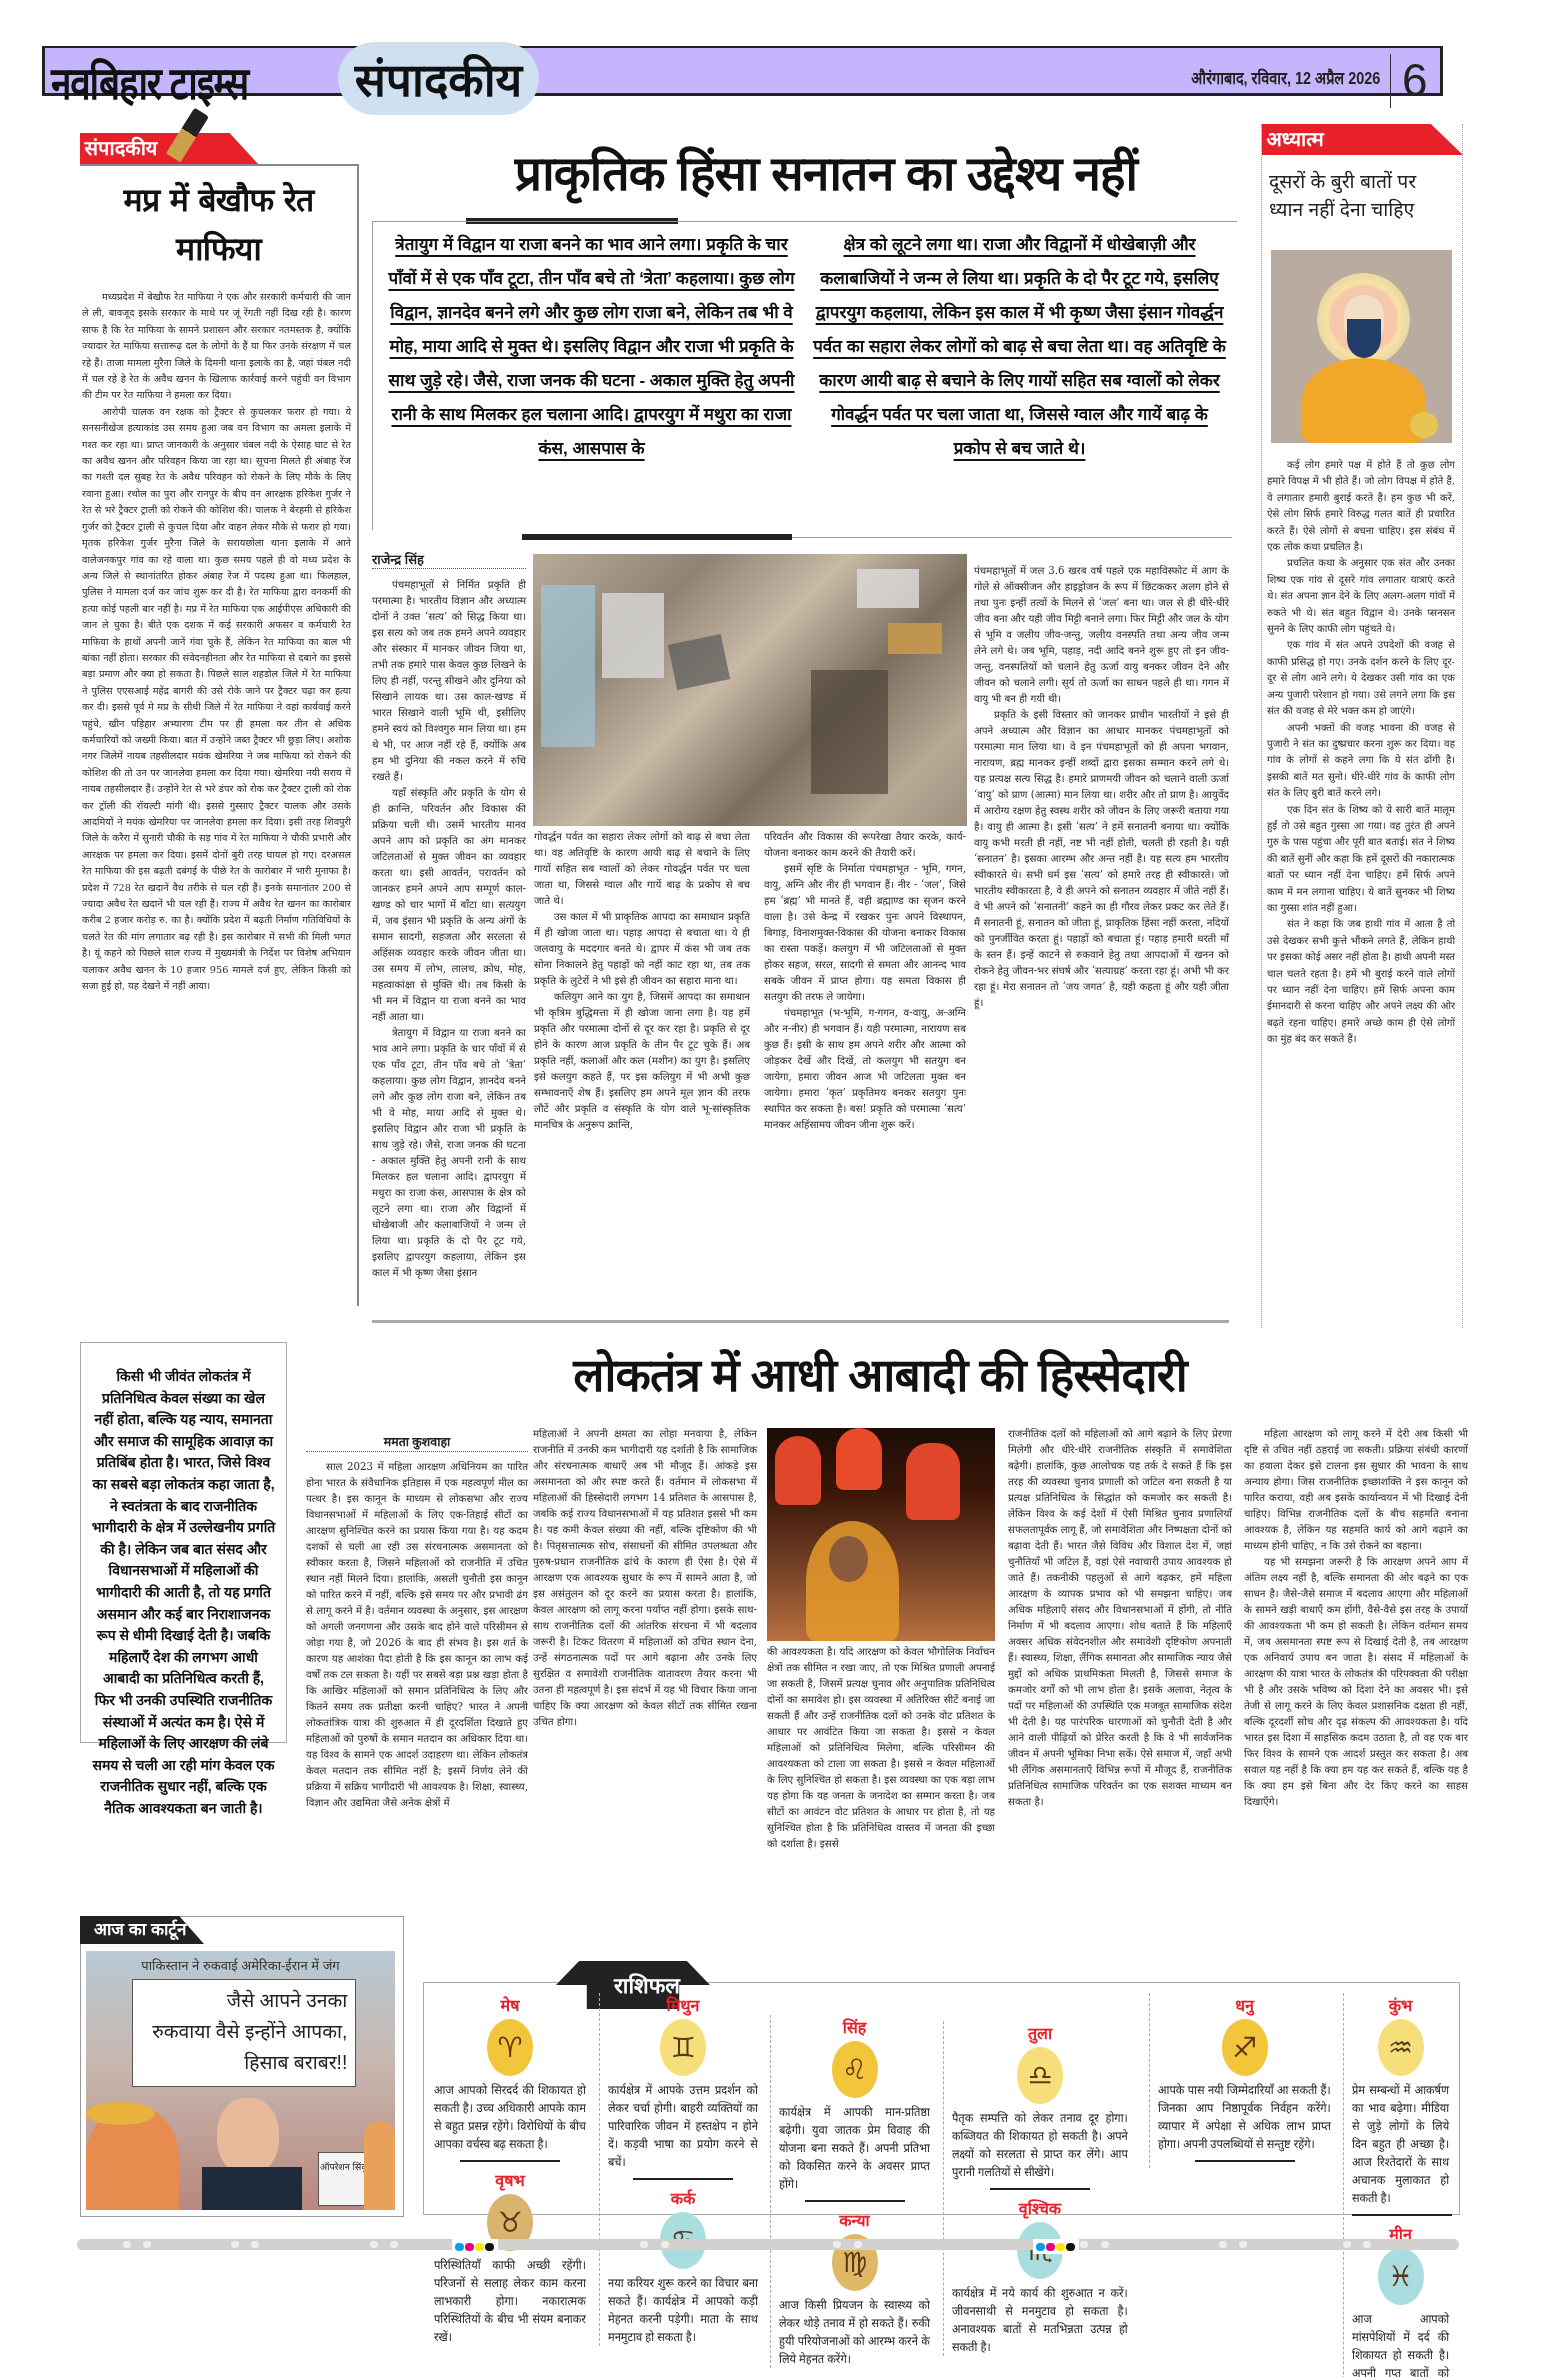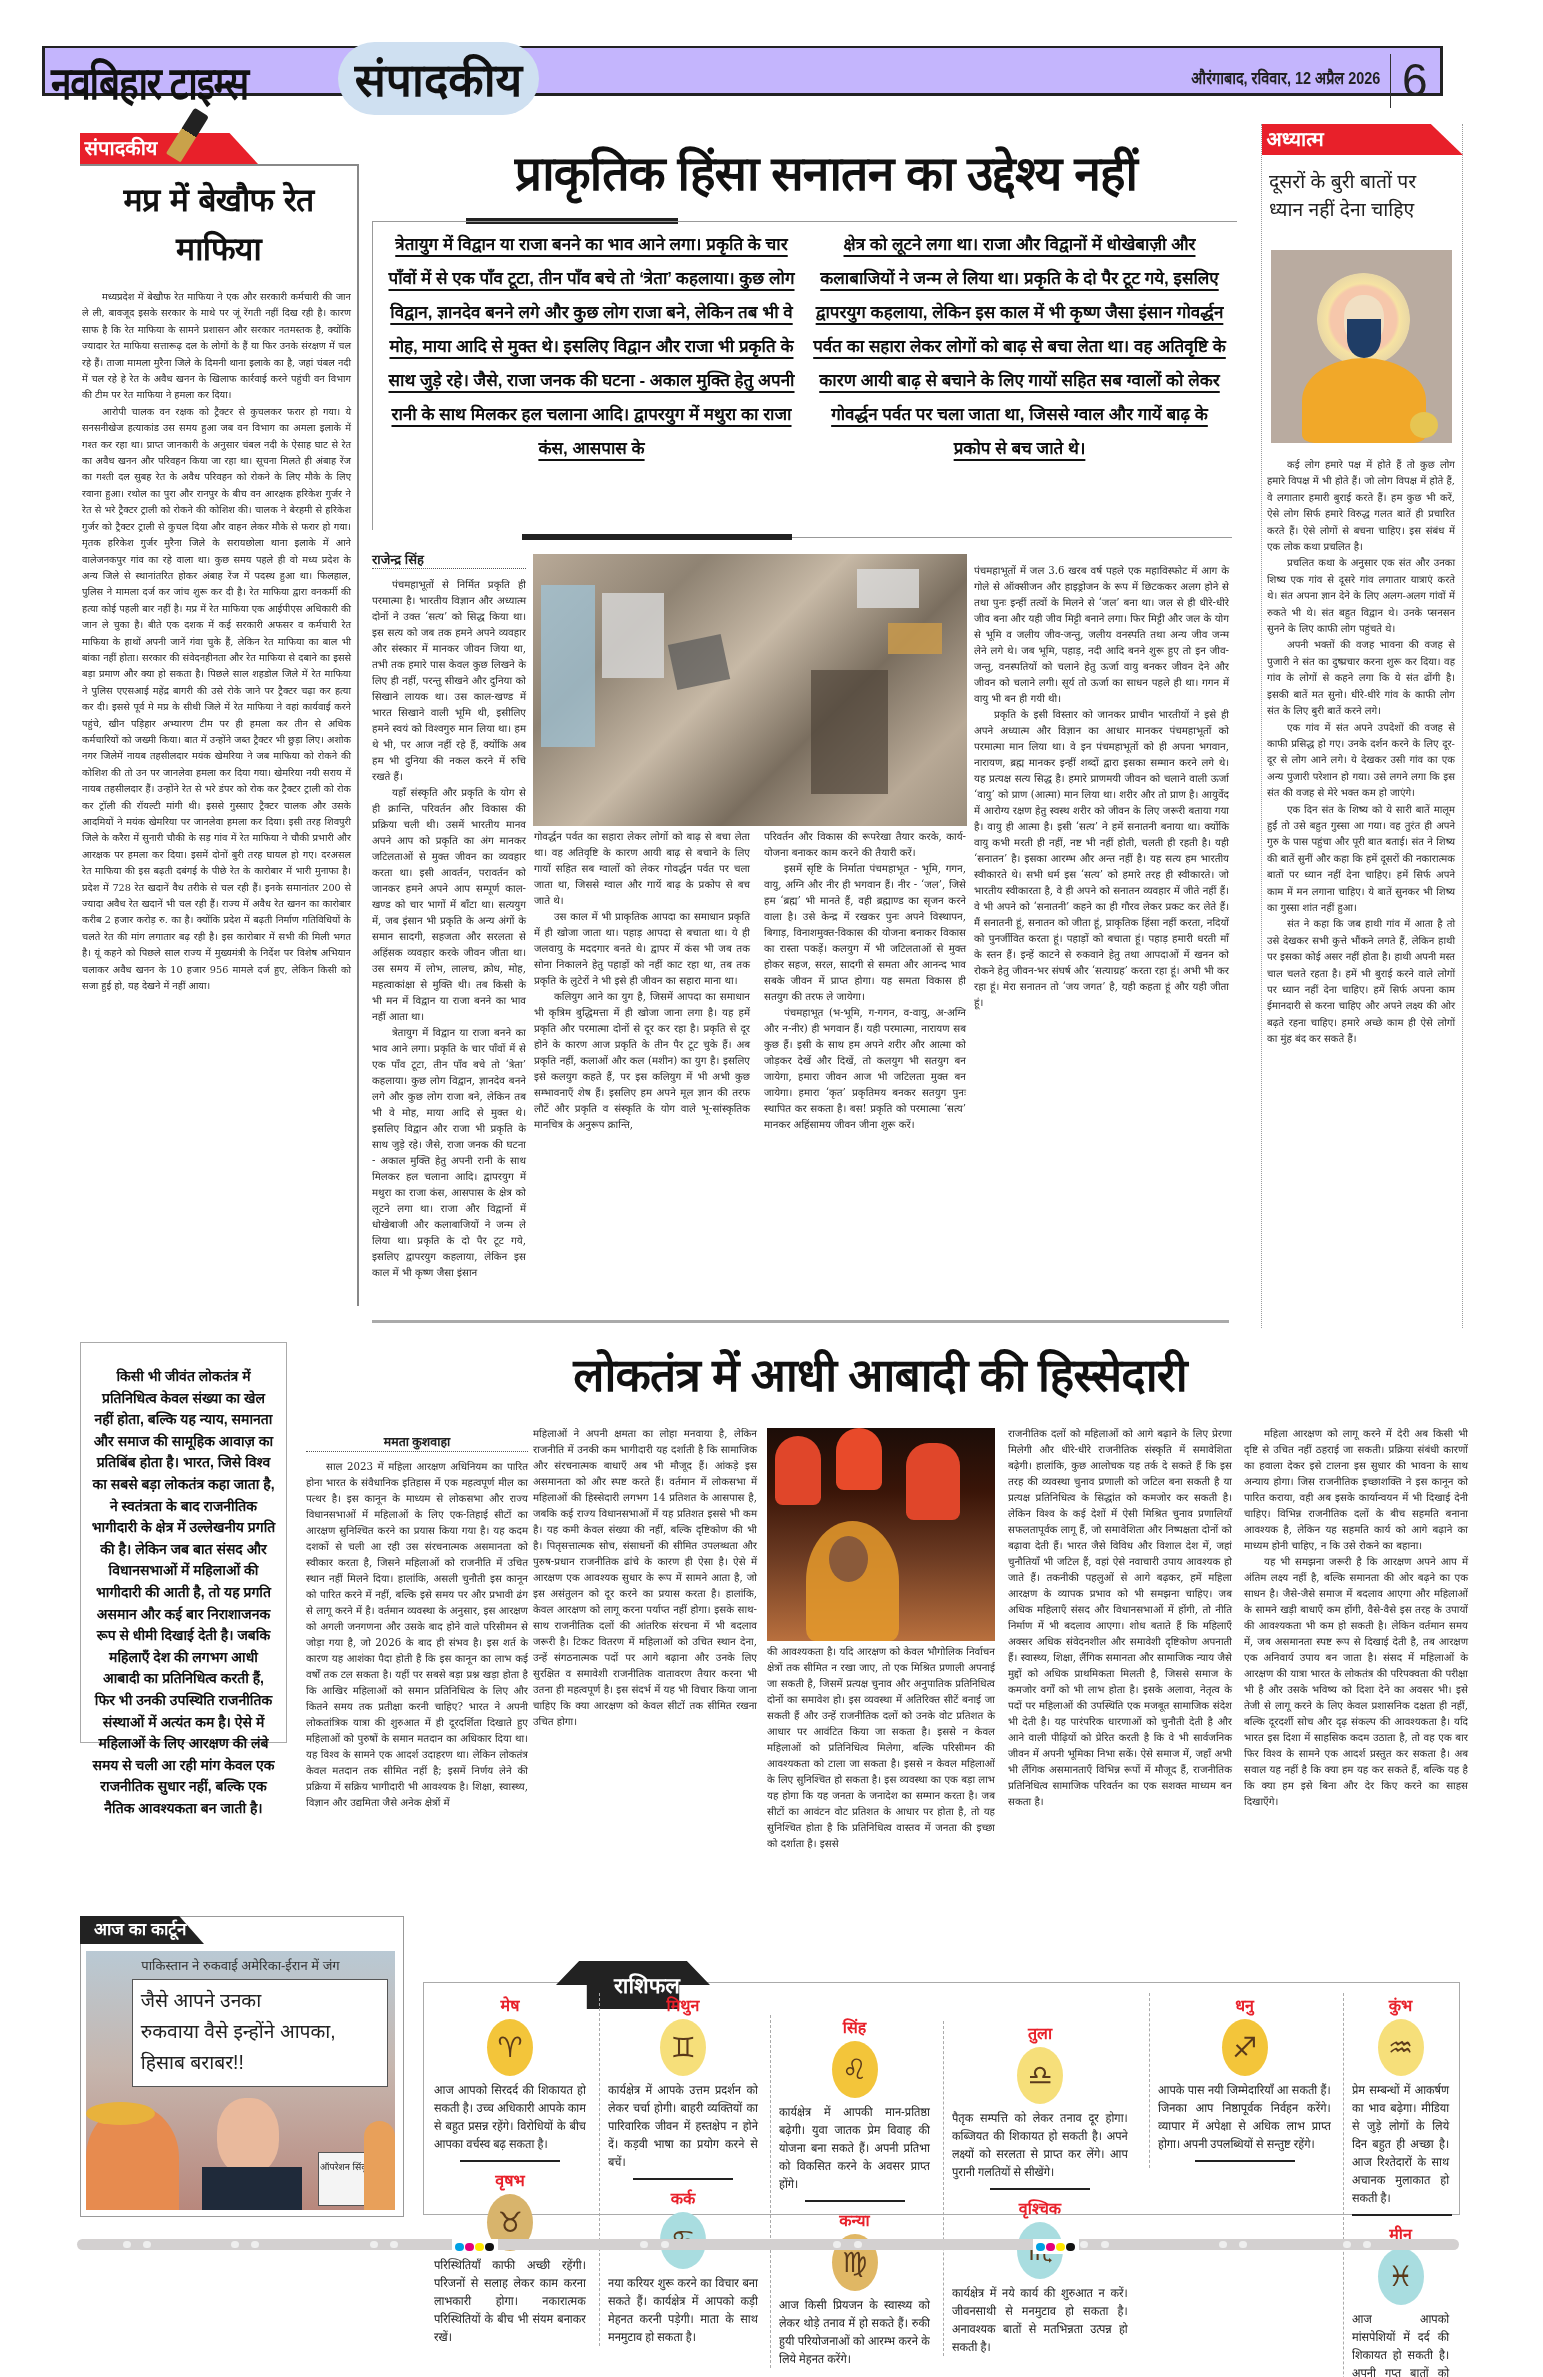--- a/index.html
+++ b/index.html
@@ -100,22 +100,22 @@
 <div class="abs img-ph" style="left:1271px;top:250px;width:181px;height:193px;background:#b9aba0">
   <div class="abs" style="left:46px;top:23px;width:93px;height:93px;border-radius:50%;background:radial-gradient(#f6c7ab 0 50%,#f6e3a3 55%,#e9d7a5 70%,transparent 72%)"></div>
   <div class="abs" style="left:73px;top:45px;width:40px;height:48px;border-radius:45% 45% 40% 40%;background:#f1dfc3"></div>
   <div class="abs" style="left:76px;top:69px;width:34px;height:39px;border-radius:0 0 50% 50%;background:#1f3d66"></div>
   <div class="abs" style="left:31px;top:108px;width:124px;height:85px;border-radius:50% 50% 10% 10%;background:#f1a829"></div>
   <div class="abs" style="left:139px;top:162px;width:28px;height:26px;border-radius:50%;background:#e6c552"></div>
 </div>
 <div class="abs col-text" style="left:1267px;top:457px;width:188px;font-size:10px;line-height:16.4px">
   <p>कई लोग हमारे पक्ष में होते हैं तो कुछ लोग हमारे विपक्ष में भी होते हैं। जो लोग विपक्ष में होते हैं, वे लगातार हमारी बुराई करते हैं। हम कुछ भी करें, ऐसे लोग सिर्फ हमारे विरुद्ध गलत बातें ही प्रचारित करते हैं। ऐसे लोगों से बचना चाहिए। इस संबंध में एक लोक कथा प्रचलित है।</p>
   <p>प्रचलित कथा के अनुसार एक संत और उनका शिष्य एक गांव से दूसरे गांव लगातार यात्राएं करते थे। संत अपना ज्ञान देने के लिए अलग-अलग गांवों में रुकते भी थे। संत बहुत विद्वान थे। उनके प्सनसन सुनने के लिए काफी लोग पहुंचते थे।</p>
+  <p>एक गांव में संत अपने उपदेशों की वजह से काफी प्रसिद्ध हो गए। उनके दर्शन करने के लिए दूर-दूर से लोग आने लगे। ये देखकर उसी गांव का एक अन्य पुजारी परेशान हो गया। उसे लगने लगा कि इस संत की वजह से मेरे भक्त कम हो जाएंगे।</p>
   <p>अपनी भक्तों की वजह भावना की वजह से पुजारी ने संत का दुष्प्रचार करना शुरू कर दिया। वह गांव के लोगों से कहने लगा कि ये संत ढोंगी है। इसकी बातें मत सुनो। धीरे-धीरे गांव के काफी लोग संत के लिए बुरी बातें करने लगे।</p>
-  <p>एक गांव में संत अपने उपदेशों की वजह से काफी प्रसिद्ध हो गए। उनके दर्शन करने के लिए दूर-दूर से लोग आने लगे। ये देखकर उसी गांव का एक अन्य पुजारी परेशान हो गया। उसे लगने लगा कि इस संत की वजह से मेरे भक्त कम हो जाएंगे।</p>
   <p>एक दिन संत के शिष्य को ये सारी बातें मालूम हुईं तो उसे बहुत गुस्सा आ गया। वह तुरंत ही अपने गुरु के पास पहुंचा और पूरी बात बताई। संत ने शिष्य की बातें सुनीं और कहा कि हमें दूसरों की नकारात्मक बातों पर ध्यान नहीं देना चाहिए। हमें सिर्फ अपने काम में मन लगाना चाहिए। ये बातें सुनकर भी शिष्य का गुस्सा शांत नहीं हुआ।</p>
   <p>संत ने कहा कि जब हाथी गांव में आता है तो उसे देखकर सभी कुत्ते भौंकने लगते हैं, लेकिन हाथी पर इसका कोई असर नहीं होता है। हाथी अपनी मस्त चाल चलते रहता है। हमें भी बुराई करने वाले लोगों पर ध्यान नहीं देना चाहिए। हमें सिर्फ अपना काम ईमानदारी से करना चाहिए और अपने लक्ष्य की ओर बढ़ते रहना चाहिए। हमारे अच्छे काम ही ऐसे लोगों का मुंह बंद कर सकते हैं।</p>
 </div>
 
 <div class="abs" style="left:80px;top:1342px;width:207px;height:401px;border:0.8px solid #aaa;background:#fff"></div>
 <div class="abs" style="left:91px;top:1366px;width:185px;font-family:'Liberation Sans',sans-serif;font-weight:700;font-size:14px;line-height:21.6px;text-align:center;color:#111">किसी भी जीवंत लोकतंत्र में प्रतिनिधित्व केवल संख्या का खेल नहीं होता, बल्कि यह न्याय, समानता और समाज की सामूहिक आवाज़ का प्रतिबिंब होता है। भारत, जिसे विश्व का सबसे बड़ा लोकतंत्र कहा जाता है, ने स्वतंत्रता के बाद राजनीतिक भागीदारी के क्षेत्र में उल्लेखनीय प्रगति की है। लेकिन जब बात संसद और विधानसभाओं में महिलाओं की भागीदारी की आती है, तो यह प्रगति असमान और कई बार निराशाजनक रूप से धीमी दिखाई देती है। जबकि महिलाएँ देश की लगभग आधी आबादी का प्रतिनिधित्व करती हैं, फिर भी उनकी उपस्थिति राजनीतिक संस्थाओं में अत्यंत कम है। ऐसे में महिलाओं के लिए आरक्षण की लंबे समय से चली आ रही मांग केवल एक राजनीतिक सुधार नहीं, बल्कि एक नैतिक आवश्यकता बन जाती है।</div>
 <div class="abs hl-main" style="left:494px;top:1337px;width:772px;font-size:46px;line-height:77px;text-align:center">लोकतंत्र में आधी आबादी की हिस्सेदारी</div>
 <div class="abs" style="left:306px;top:1433px;width:222px;text-align:center;font-family:'Liberation Sans',sans-serif;font-weight:700;font-size:12.4px;color:#222">ममता कुशवाहा</div>
 <div class="abs" style="left:306px;top:1451px;width:222px;border-top:0.8px dotted #555"></div>
 <div class="abs col-text" style="left:306px;top:1459px;width:222px;font-size:10.2px;line-height:16px">
@@ -139,21 +139,21 @@
 </div>
 <div class="abs col-text" style="left:1244px;top:1426px;width:224px;font-size:10.2px;line-height:16px">
   <p>महिला आरक्षण को लागू करने में देरी अब किसी भी दृष्टि से उचित नहीं ठहराई जा सकती। प्रक्रिया संबंधी कारणों का हवाला देकर इसे टालना इस सुधार की भावना के साथ अन्याय होगा। जिस राजनीतिक इच्छाशक्ति ने इस कानून को पारित कराया, वही अब इसके कार्यान्वयन में भी दिखाई देनी चाहिए। विभिन्न राजनीतिक दलों के बीच सहमति बनाना आवश्यक है, लेकिन यह सहमति कार्य को आगे बढ़ाने का माध्यम होनी चाहिए, न कि उसे रोकने का बहाना।</p>
   <p>यह भी समझना जरूरी है कि आरक्षण अपने आप में अंतिम लक्ष्य नहीं है, बल्कि समानता की ओर बढ़ने का एक साधन है। जैसे-जैसे समाज में बदलाव आएगा और महिलाओं के सामने खड़ी बाधाएँ कम होंगी, वैसे-वैसे इस तरह के उपायों की आवश्यकता भी कम हो सकती है। लेकिन वर्तमान समय में, जब असमानता स्पष्ट रूप से दिखाई देती है, तब आरक्षण एक अनिवार्य उपाय बन जाता है। संसद में महिलाओं के आरक्षण की यात्रा भारत के लोकतंत्र की परिपक्वता की परीक्षा भी है और उसके भविष्य को दिशा देने का अवसर भी। इसे तेजी से लागू करने के लिए केवल प्रशासनिक दक्षता ही नहीं, बल्कि दूरदर्शी सोच और दृढ़ संकल्प की आवश्यकता है। यदि भारत इस दिशा में साहसिक कदम उठाता है, तो वह एक बार फिर विश्व के सामने एक आदर्श प्रस्तुत कर सकता है। अब सवाल यह नहीं है कि क्या हम यह कर सकते हैं, बल्कि यह है कि क्या हम इसे बिना और देर किए करने का साहस दिखाएँगे।</p>
 </div>
 
 <div class="abs" style="left:80px;top:1916px;width:324px;height:301px;border:1.5px solid #999;background:#fff"></div>
 <div class="abs" style="left:80px;top:1916px;width:124px;height:28px;background:#222;color:#fff;font-family:'Liberation Sans',sans-serif;font-weight:700;font-size:17px;line-height:28px;padding-left:14px;clip-path:polygon(0 0,80% 0,100% 100%,0 100%)">आज का कार्टून</div>
 <div class="abs img-ph" style="left:86px;top:1951px;width:309px;height:259px;background:linear-gradient(#b9c9d4 0%,#c6b6ae 45%,#b8877c 100%)">
   <div class="abs" style="left:0;top:4.6px;width:309px;text-align:center;font-family:'Liberation Sans',sans-serif;font-size:13px;color:#333">पाकिस्तान ने रुकवाई अमेरिका-ईरान में जंग</div>
-  <div class="abs" style="left:46px;top:28px;width:256px;height:108px;background:#fff;border:0.8px solid #555;padding:4.6px 7.7px;font-family:'Liberation Sans',sans-serif;font-size:19.3px;line-height:31px;text-align:left;color:#222">
+  <div class="abs" style="left:46px;top:28px;width:224px;height:108px;background:#fff;border:0.8px solid #555;padding:4.6px 7.7px;font-family:'Liberation Sans',sans-serif;font-size:19.3px;line-height:31px;text-align:right;color:#222">
     <div>जैसे आपने उनका</div>
     <div>रुकवाया वैसे इन्होंने आपका,</div>
     <div>हिसाब बराबर!!</div>
   </div>
   <div class="abs" style="left:0;top:154px;width:93px;height:105px;border-radius:50% 50% 0 0;background:#e78b4f"></div>
   <div class="abs" style="left:0;top:151px;width:69px;height:23px;border-radius:50%;background:#e8b23c"></div>
   <div class="abs" style="left:131px;top:147px;width:62px;height:77px;border-radius:45%;background:#e9b99c"></div>
   <div class="abs" style="left:116px;top:216px;width:100px;height:43px;background:#1f2a3a"></div>
   <div class="abs" style="left:232px;top:201px;width:54px;height:54px;background:#f4f4f4;border:0.8px solid #555;font-family:'Liberation Sans',sans-serif;font-size:9.3px;line-height:12.4px;text-align:center;padding-top:7.7px;color:#222">ऑपरेशन सिंदूर</div>
   <div class="abs" style="left:278px;top:170px;width:31px;height:90px;border-radius:15.4px 15.4px 0 0;background:#e8a05a"></div>

